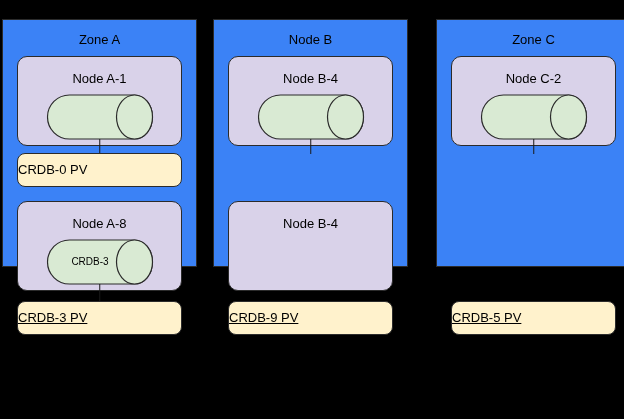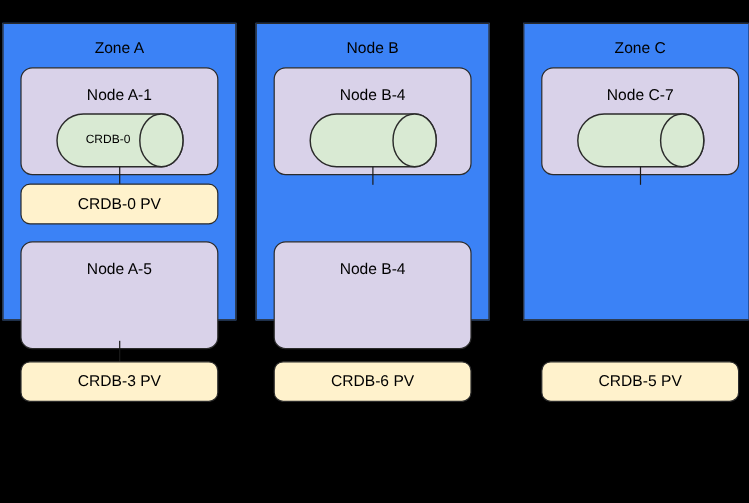--- a/index.html
+++ b/index.html
@@ -89,51 +89,56 @@
   .connector.row2 { top: 264px; height: 18px; }
   .pv {
     position: absolute;
     left: 14px;
     width: 165px;
     height: 34px;
     background: #fff2cc;
     border: 1px solid #2b2b2b;
     border-radius: 8px;
     box-sizing: border-box;
-    text-align: center;
     line-height: 32px;
     font-size: 13px;
     color: #000000;
   }
   .pv.row1 { top: 133px; }
-  .pv.row2 { top: 281px; }
+  .pv.row2 { top: 281px; text-decoration: underline; }
 </style>
 </head>
 <body>
 
 <div class="canvas">
 
   <div class="zone z0">
     <div class="zone-title">Zone A</div>
 
     <div class="node row1">
       <div class="node-title">Node A-1</div>
     </div>
     <div class="cylinder row1">
       <svg viewBox="0 0 107 46">
         <path class="cyl-body" d="M 23 1 L 88 1 A 18 22 0 0 1 88 45 L 23 45 A 22 22 0 0 1 23 1 Z"></path>
         <ellipse class="cyl-body" cx="88" cy="23" rx="18" ry="22"></ellipse>
       </svg>
-      <div class="cyl-label">CRDB-0</div>
     </div>
     <div class="connector row1"></div>
     <div class="pv row1">CRDB-0 PV</div>
 
     <div class="node row2">
-      <div class="node-title">Node A-5</div>
+      <div class="node-title">Node A-8</div>
+    </div>
+    <div class="cylinder row2">
+      <svg viewBox="0 0 107 46">
+        <path class="cyl-body" d="M 23 1 L 88 1 A 18 22 0 0 1 88 45 L 23 45 A 22 22 0 0 1 23 1 Z"></path>
+        <ellipse class="cyl-body" cx="88" cy="23" rx="18" ry="22"></ellipse>
+      </svg>
+      <div class="cyl-label">CRDB-3</div>
     </div>
     <div class="connector row2"></div>
     <div class="pv row2">CRDB-3 PV</div>
   </div>
 
   <div class="zone z1">
     <div class="zone-title">Node B</div>
 
     <div class="node row1">
       <div class="node-title">Node B-4</div>
@@ -142,28 +147,28 @@
       <svg viewBox="0 0 107 46">
         <path class="cyl-body" d="M 23 1 L 88 1 A 18 22 0 0 1 88 45 L 23 45 A 22 22 0 0 1 23 1 Z"></path>
         <ellipse class="cyl-body" cx="88" cy="23" rx="18" ry="22"></ellipse>
       </svg>
     </div>
     <div class="connector row1"></div>
 
     <div class="node row2">
       <div class="node-title">Node B-4</div>
     </div>
-    <div class="pv row2">CRDB-6 PV</div>
+    <div class="pv row2">CRDB-9 PV</div>
   </div>
 
   <div class="zone z2">
     <div class="zone-title">Zone C</div>
 
     <div class="node row1">
-      <div class="node-title">Node C-7</div>
+      <div class="node-title">Node C-2</div>
     </div>
     <div class="cylinder row1">
       <svg viewBox="0 0 107 46">
         <path class="cyl-body" d="M 23 1 L 88 1 A 18 22 0 0 1 88 45 L 23 45 A 22 22 0 0 1 23 1 Z"></path>
         <ellipse class="cyl-body" cx="88" cy="23" rx="18" ry="22"></ellipse>
       </svg>
     </div>
     <div class="connector row1"></div>
 
     <div class="pv row2">CRDB-5 PV</div>

